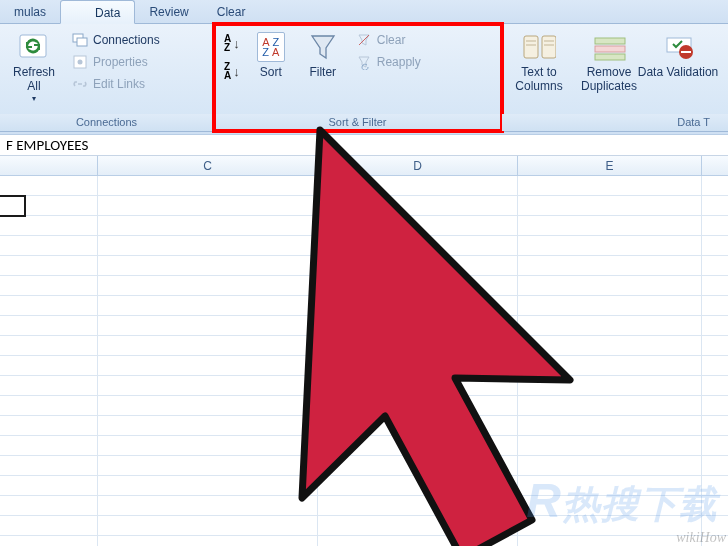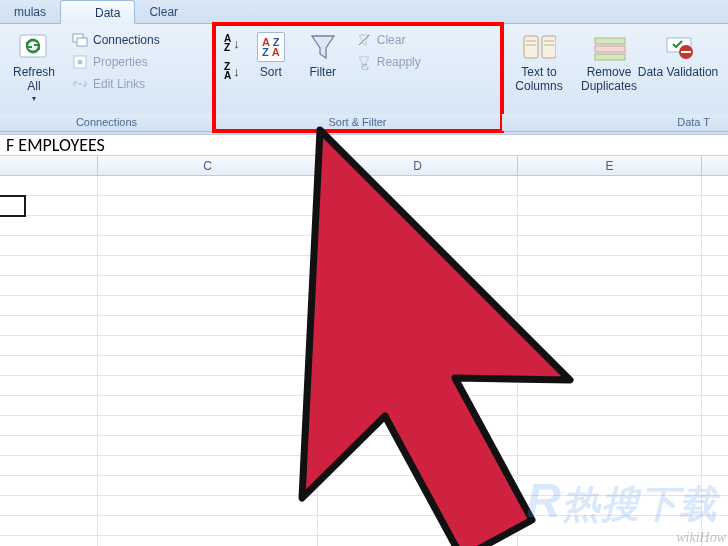--- a/index.html
+++ b/index.html
@@ -108,38 +108,38 @@
     outline-offset: -2px;
   }
 
   
   .azza {
     width: 28px; height: 30px;
     border: 1px solid #9fb9d8;
     background: #fefeff;
     display:flex; align-items:center; justify-content:center;
     border-radius: 2px;
-    font-weight: bold;
+    font-weight: normal;
   }
   .azza .letters { font-size:11px; line-height:0.95; }
   .azza .a { color:#c0392b; }
   .azza .z { color:#1f5aa8; }
 
   .azza-sm { display:flex; align-items:center; gap:2px; }
   .azza-sm .letters { font-size:10px; line-height:0.9; font-weight:bold; }
   .azza-sm .arrow { font-size:13px; color:#333; }
 
   
   .fbar {
     height: 21px;
     border-bottom: 1px solid #c7d5e6;
     display:flex; align-items:center;
     padding:0 6px;
     font-family: Calibri, Arial, sans-serif;
-    font-size: 18px;
+    font-size: 15px;
     color:#000;
     background:#fff;
     white-space: nowrap;
   }
 
   
   .headers {
     display:flex;
     height:20px;
     background: linear-gradient(#f7fbff,#e4eef8);
@@ -201,20 +201,21 @@
     white-space:nowrap;
   }
   .watermark2 .r { font-size:48px; }
 </style>
 </head>
 <body>
 
 <div class="tabs">
   <div class="tab" style="">mulas</div>
   <div class="tab active">Data</div>
+  <div class="tab">Review</div>
   <div class="tab">Clear</div>
 </div>
 
 <div class="ribbon">
 
   <div class="group" style="width:214px;">
     <div class="group-body">
       <div class="big-btn" style="width:60px;">
         <span class="icon">
           <svg width="34" height="34">

